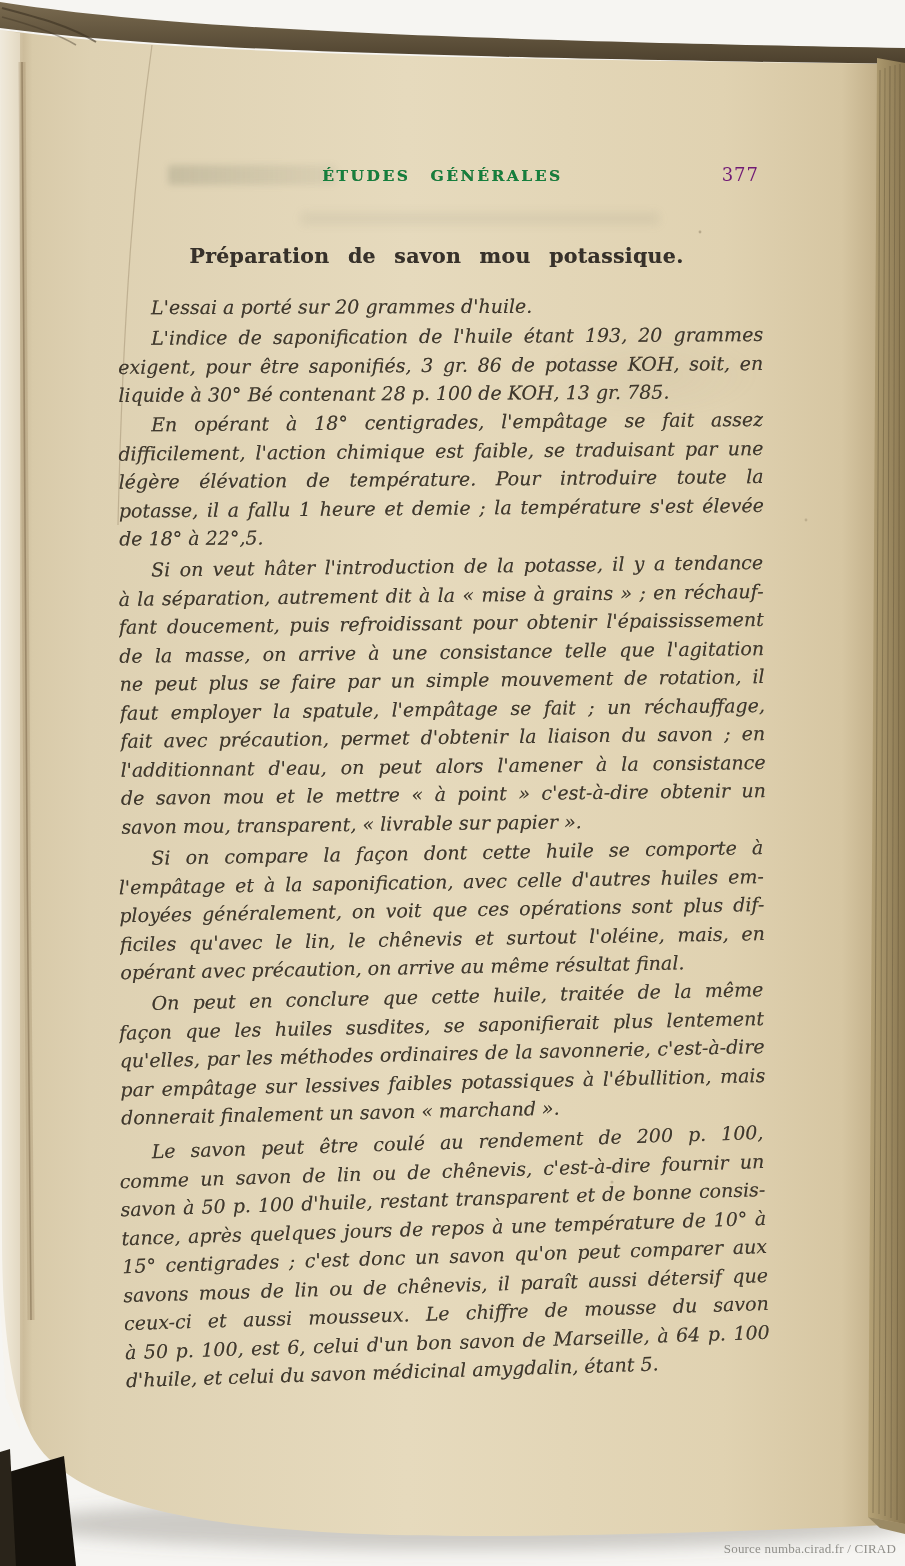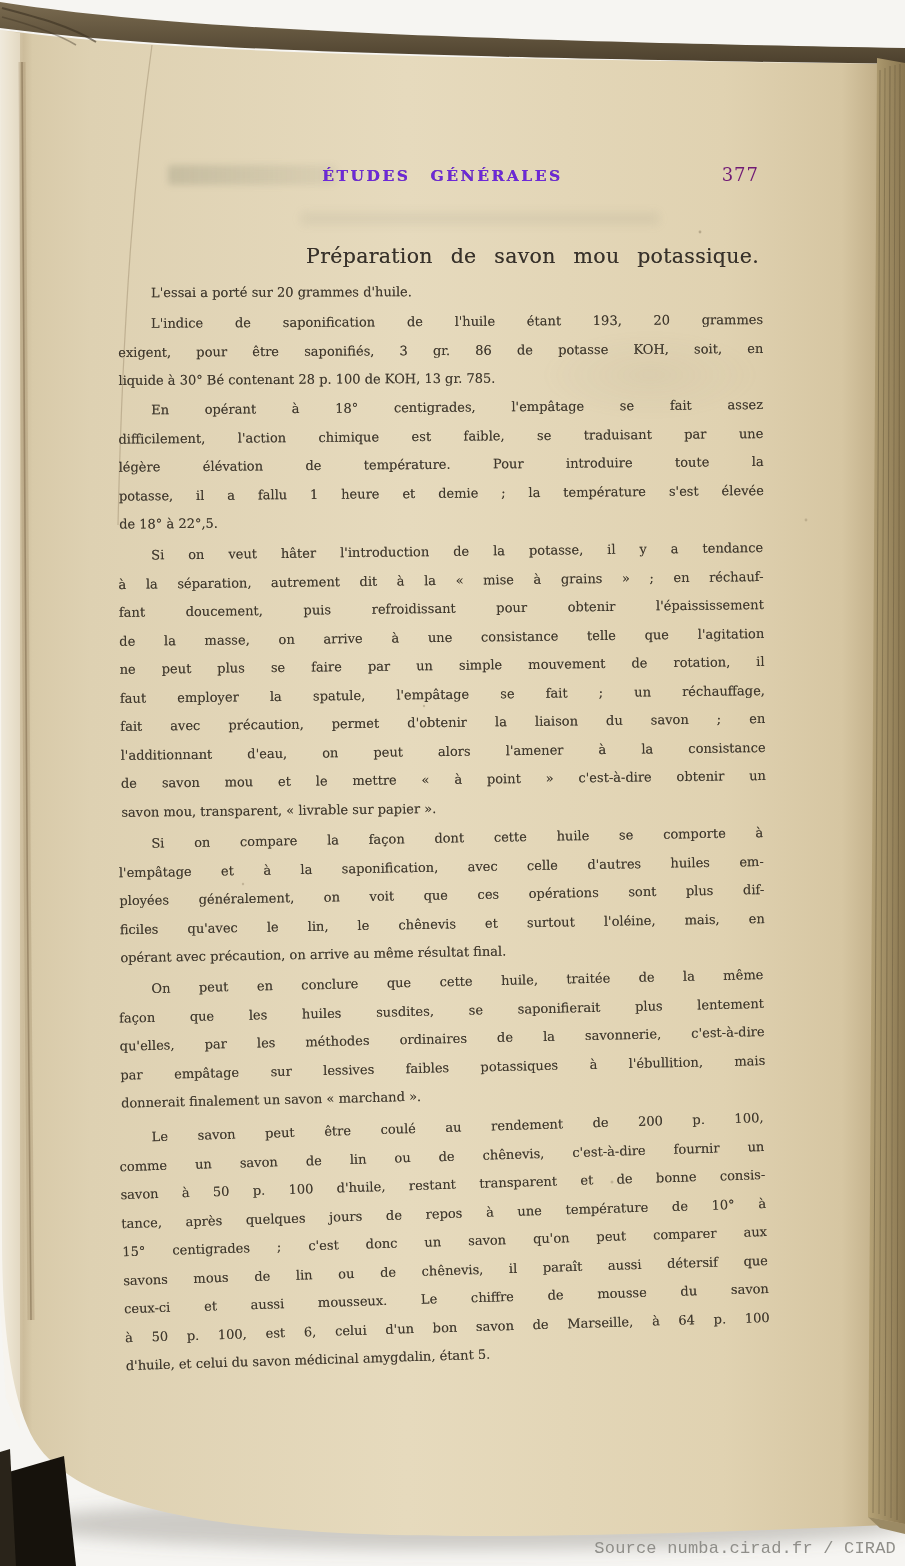--- a/index.html
+++ b/index.html
@@ -12,36 +12,37 @@
   svg.bg { position:absolute; left:0; top:0; z-index:0; }
 
   
   .textlayer { position:absolute; z-index:2; color:#3f382d; }
   .header-row {
     position:absolute; left:120px; top:166px; width:645px; height:24px;
   }
   .running-title {
     display:block; text-align:center;
     font-size:15.5px; font-weight:bold; letter-spacing:2.5px; word-spacing:12px;
-    color:#6d28d9; text-shadow:0 0 0.5px rgba(71,65,54,0.7);
+    color:#15803d; text-shadow:0 0 0.5px rgba(71,65,54,0.7);
   }
   .page-number {
     position:absolute; right:6px; top:-2px;
     font-size:18px; color:#701a75; letter-spacing:1px;
   }
   .section-title {
     position:absolute; left:114px; top:244px; width:645px;
-    text-align:right; font-size:20.5px; font-weight:normal;
+    text-align:center; font-size:20.5px; font-weight:bold;
     word-spacing:11px; letter-spacing:0.3px; color:#37312a;
     text-shadow:0 0 0.5px rgba(55,49,42,0.6);
   }
   .textcol {
-    position:absolute; left:118px; top:277px; width:645px;
-    font-size:13px; line-height:28.5px;
+    position:absolute; left:118px; top:291px; width:645px;
+    font-size:19px; line-height:28.5px;
     text-shadow:0 0 0.5px rgba(63,56,45,0.55);
+    font-style:italic;
   }
   .par { width:645px; }
   .line {
     height:28.5px; overflow:hidden; white-space:nowrap;
     text-align:justify; text-align-last:justify;
   }
   .line.last { text-align-last:left; }
   .par .line:first-child { text-indent:33px; }
 
   
@@ -51,22 +52,22 @@
     filter:blur(3px); border-radius:4px; }
   .smudge.s2 { left:300px; top:212px; width:360px; height:13px;
     background:rgba(128,124,104,0.10); filter:blur(4px); border-radius:6px; }
   .smudge.s3 { left:540px; top:330px; width:220px; height:90px;
     background:radial-gradient(ellipse at center, rgba(140,130,104,0.07), rgba(140,130,104,0) 70%);
     filter:blur(2px); }
 
   
   .source-credit {
     position:absolute; right:9px; top:1537px; height:24px; line-height:24px;
-    z-index:3; font-family:Liberation Mono, monospace;
-    font-size:17px; color:#8f8e89; letter-spacing:0.2px;
+    z-index:3; font-family:Liberation Serif, serif;
+    font-size:13px; color:#8f8e89; letter-spacing:0.2px;
   }
 </style>
 </head>
 <body>
 
 <div id="stage">
 
   <svg class="bg" width="905" height="1566" viewBox="0 0 905 1566">
     <defs>
       <linearGradient id="paperGrad" x1="0" y1="0" x2="1" y2="0">

